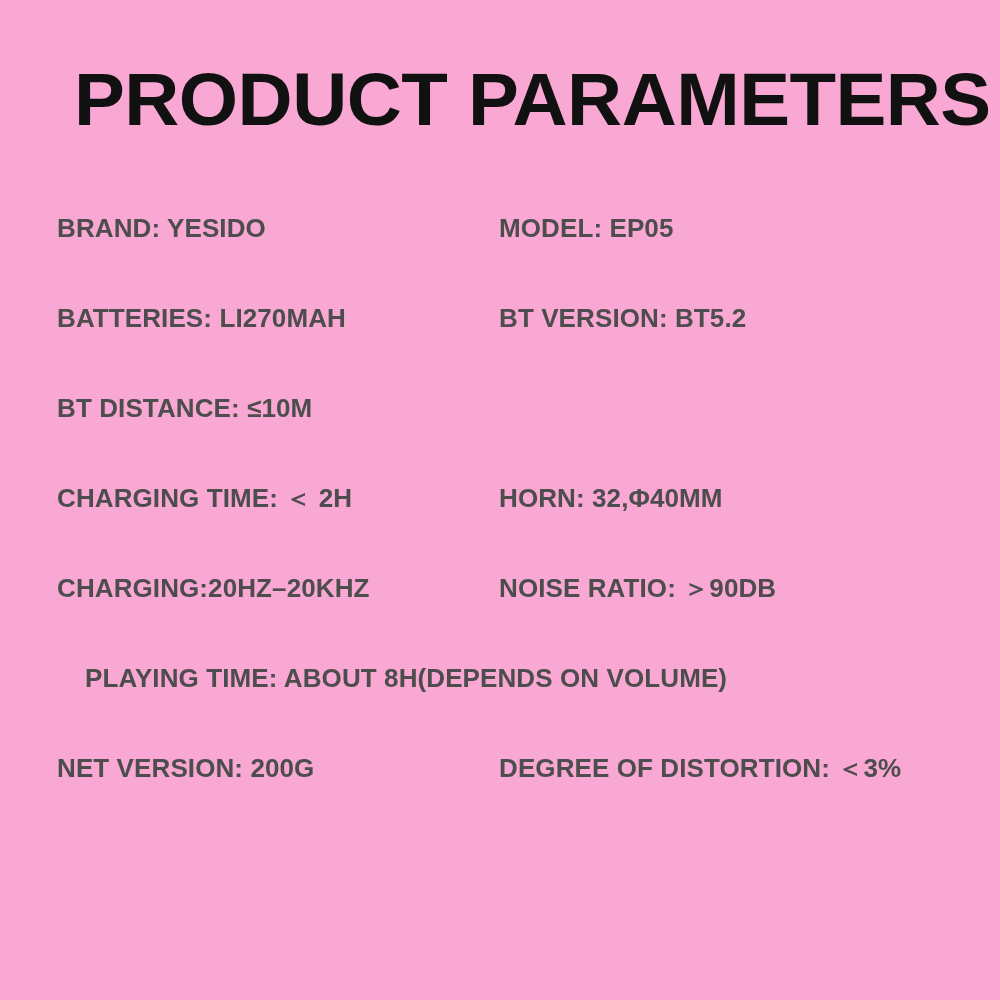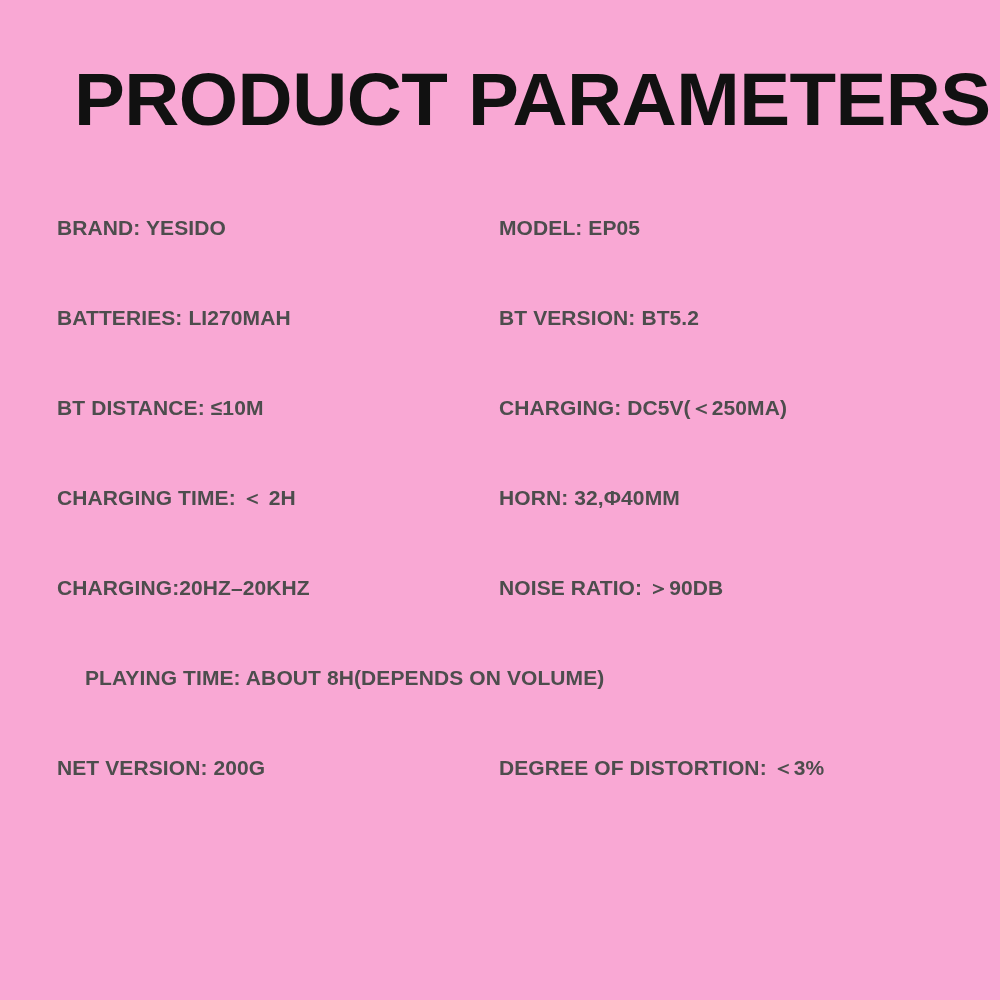--- a/index.html
+++ b/index.html
@@ -42,21 +42,21 @@
     height: 90px;
   }
   .spec-cell {
     position: absolute;
     top: 0;
     height: 40px;
     line-height: 40px;
     color: #4d4d4d;
     font-family: "Liberation Sans", sans-serif;
     font-weight: 700;
-    font-size: 21px;
+    font-size: 26px;
     white-space: nowrap;
     letter-spacing: 0.1px;
   }
   .col-left  { left: 57px; }
   .col-right { left: 499px; }
   .col-wide  { left: 57px; margin-left: 28px; }
 </style>
 </head>
 <body>
 
@@ -71,21 +71,20 @@
       <div class="spec-cell col-right">MODEL:  EP05</div>
     </div>
 
     <div class="spec-row">
       <div class="spec-cell col-left">BATTERIES:  LI270MAH</div>
       <div class="spec-cell col-right">BT VERSION:  BT5.2</div>
     </div>
 
     <div class="spec-row">
       <div class="spec-cell col-left">BT DISTANCE: ≤10M</div>
-      <div class="spec-cell col-right">CHARGING:  DC5V(＜250MA)</div>
     </div>
 
     <div class="spec-row">
       <div class="spec-cell col-left">CHARGING TIME:  ＜ 2H</div>
       <div class="spec-cell col-right">HORN:  32,Φ40MM</div>
     </div>
 
     <div class="spec-row">
       <div class="spec-cell col-left">CHARGING:20HZ–20KHZ</div>
       <div class="spec-cell col-right">NOISE RATIO:  ＞90DB</div>

